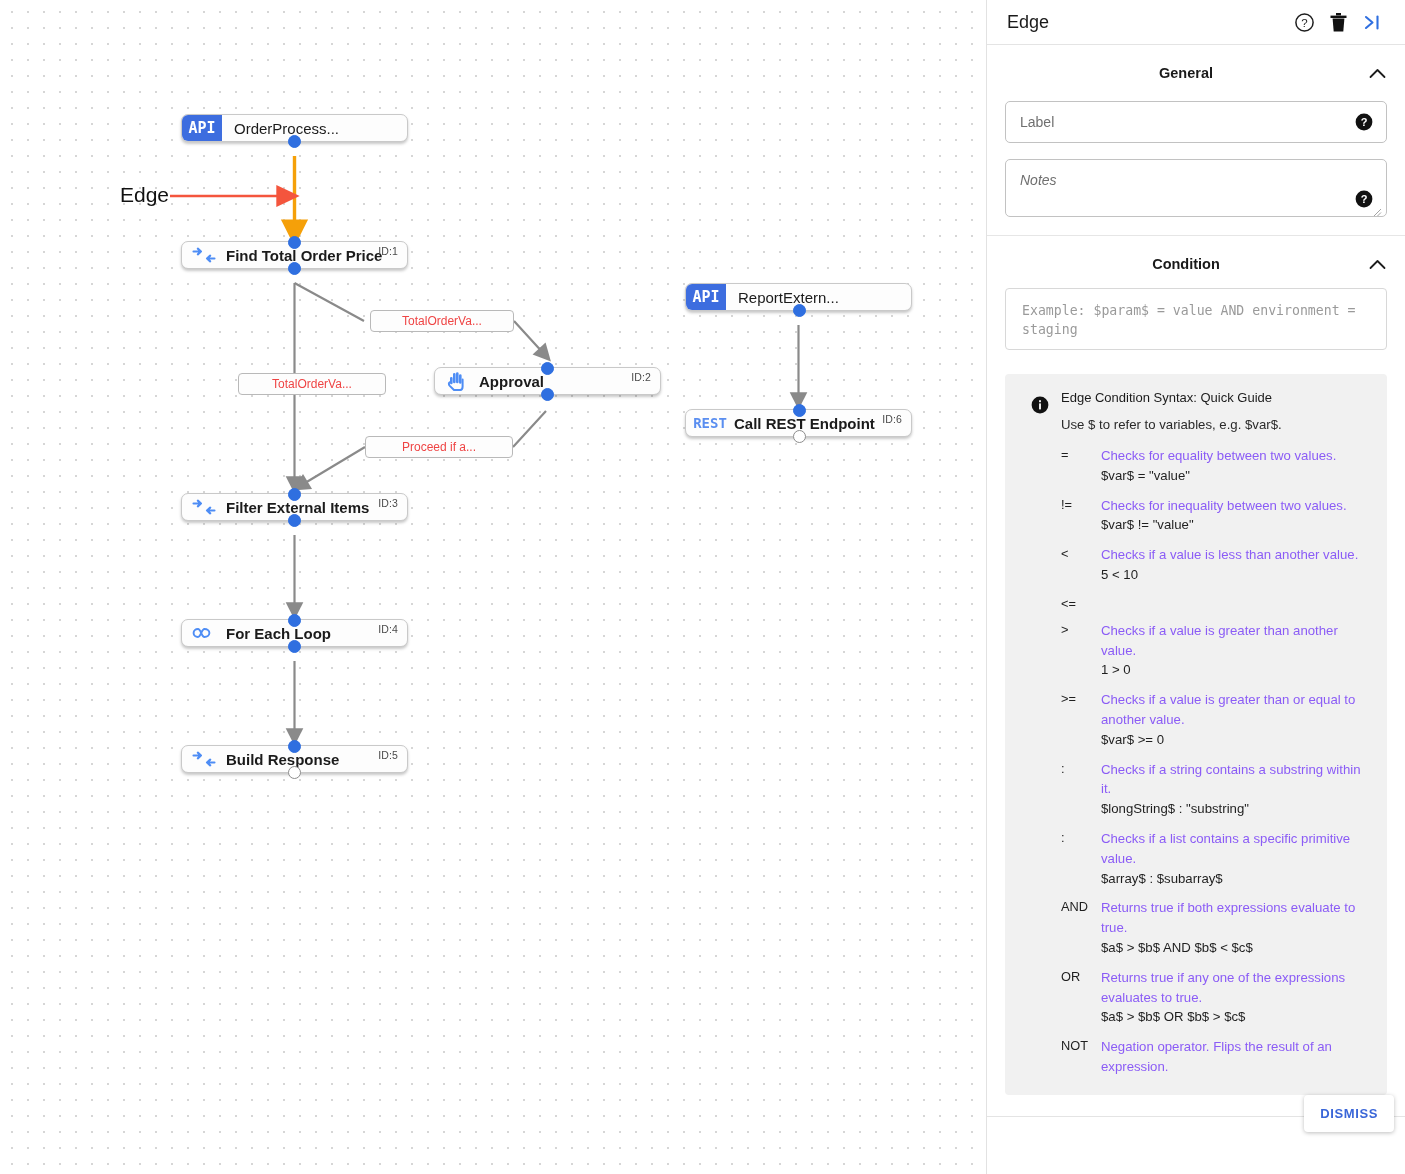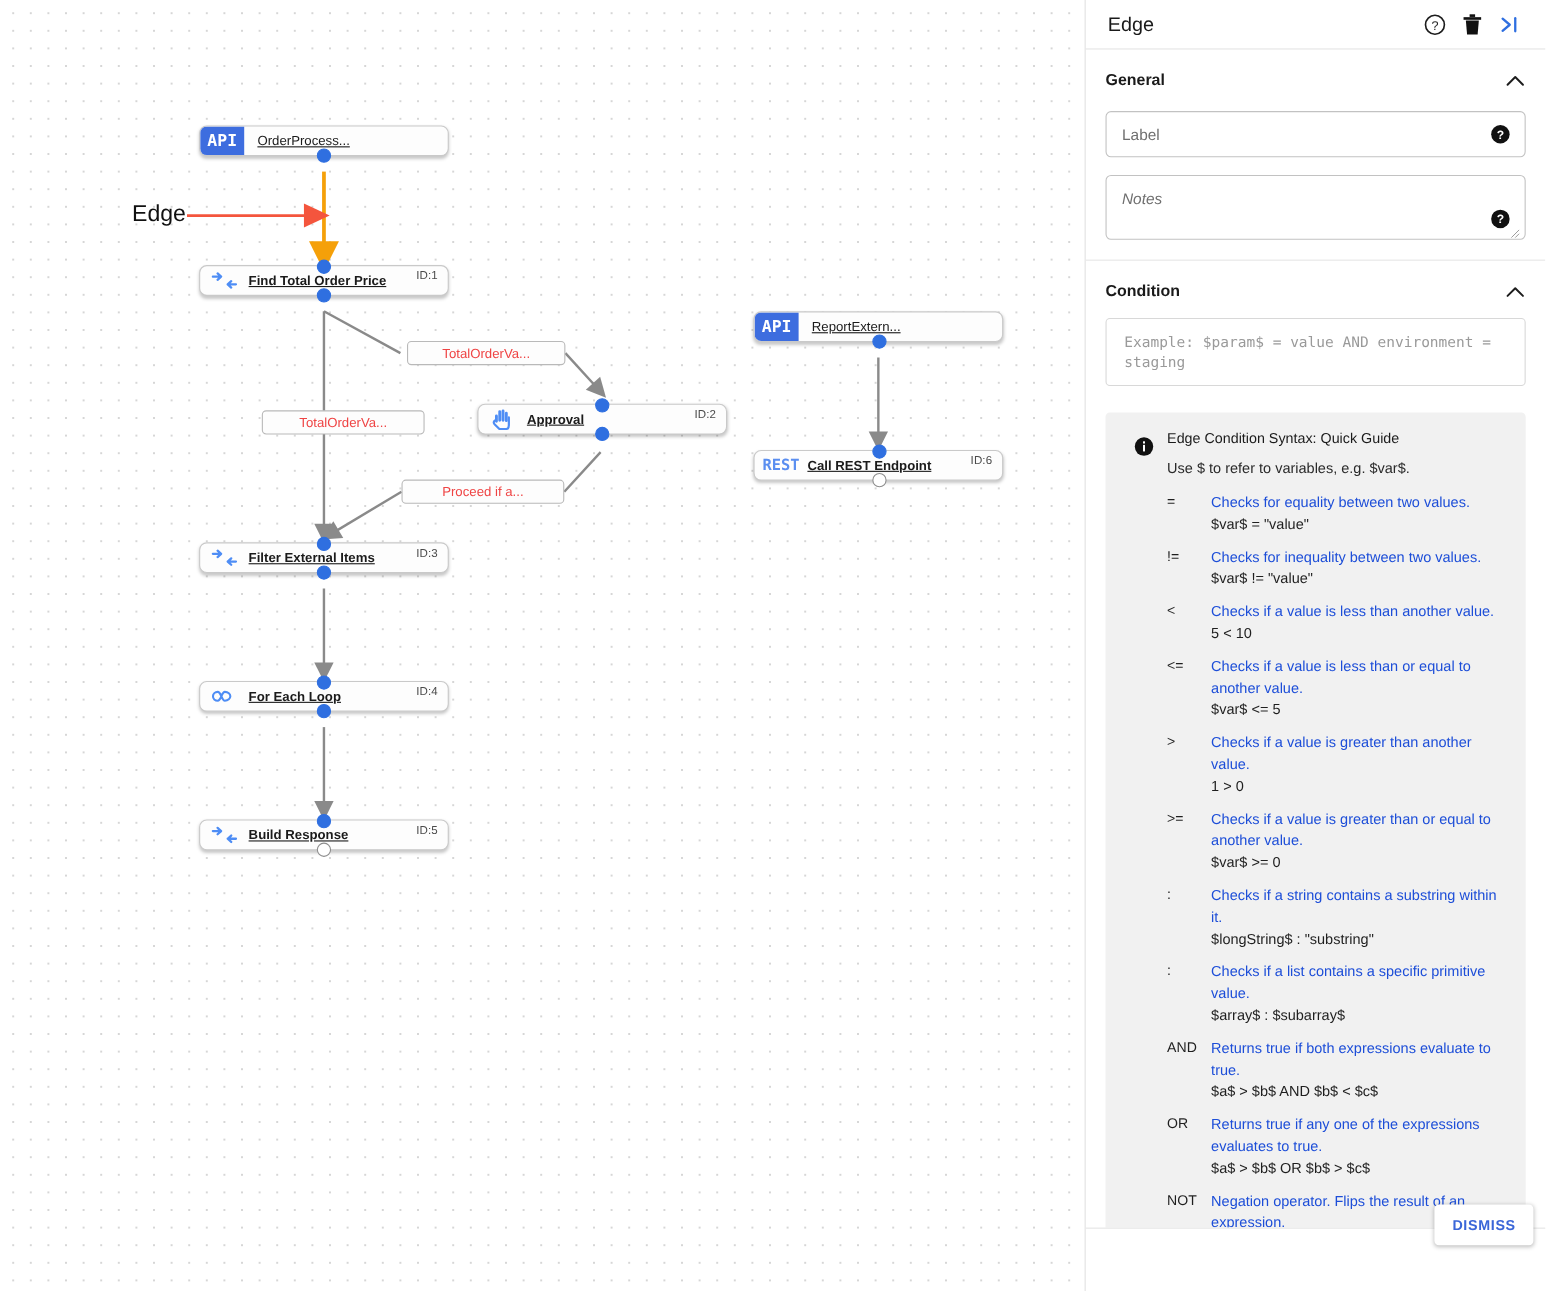--- a/index.html
+++ b/index.html
@@ -54,22 +54,22 @@
     font-family: "DejaVu Sans Mono", monospace;
     font-size: 14px; font-weight: bold;
     display: flex; align-items: center; justify-content: center;
   }
   .node-icon {
     width: 44px; flex: 0 0 44px;
     display: flex; align-items: center; justify-content: center;
     color: #4e8df5;
   }
   .node-title {
-    font-size: 12px; color: #1b1b1b; font-weight: bold;
-    white-space: nowrap; padding-right: 8px; text-decoration: underline;
+    font-size: 15px; color: #1b1b1b; font-weight: bold;
+    white-space: nowrap; padding-right: 8px;
   }
   .node-title.thin { font-weight: normal; }
   .node-id {
     position: absolute; right: 9px; top: 3px;
     font-size: 10.5px; color: #4a4a4a; font-weight: normal;
     letter-spacing: 0.1px;
   }
   .port {
     position: absolute; width: 13px; height: 13px; border-radius: 50%;
     background: #2f6fe0; border: 1px solid #2f6fe0;
@@ -121,20 +121,21 @@
   .panel-body { flex: 1; overflow: hidden; position: relative; }
 
   .section {
     margin: 0 14px;
     padding: 16px 0 0 0;
   }
   .section-hd {
     display: flex; align-items: center;
     padding: 0 4px 0 4px;
     height: 24px;
+    text-align: center;
   }
   .section-title { font-size: 14.5px; font-weight: bold; color: #1a1a1a; flex: 1; }
   .chev { width: 20px; height: 20px; display: flex; align-items: center; justify-content: center; cursor: pointer; }
 
   .field {
     position: relative;
     margin: 16px 4px 0 4px;
     border: 1px solid #c2c2c2;
     border-radius: 5px;
     background: #fff;
@@ -185,21 +186,21 @@
   .guide-icon { flex: 0 0 42px; padding-top: 6px; display: flex; justify-content: center; }
   .guide-body { flex: 1; }
   .guide-title { font-size: 13px; color: #1b1b1b; margin-bottom: 12px; }
   .guide-sub { font-size: 13.2px; color: #2a2a2a; margin-bottom: 14px; }
   .op-row { display: flex; margin-bottom: 10px; }
   .op-sym {
     flex: 0 0 40px;
     font-size: 12.8px; color: #1f1f1f;
     padding-top: 1px;
   }
-  .op-desc { flex: 1; font-size: 13.2px; color: #1d4ed8; line-height: 1.5; }
+  .op-desc { flex: 1; font-size: 13.2px; color: #8b5cf6; line-height: 1.5; }
   .op-ex { font-size: 13.2px; color: #1f1f1f; line-height: 1.5; }
 
   .panel-footer {
     flex: 0 0 58px; height: 58px;
     border-top: 1px solid #e4e4e4;
     position: relative;
   }
   .dismiss-btn {
     position: absolute; right: 11px; top: -22px;
     background: #ffffff;
@@ -466,24 +467,20 @@
             </div>
             <div class="op-row">
               <div class="op-sym">&lt;</div>
               <div>
                 <div class="op-desc">Checks if a value is less than another value.</div>
                 <div class="op-ex">5 &lt; 10</div>
               </div>
             </div>
             <div class="op-row">
               <div class="op-sym">&lt;=</div>
-              <div>
-                <div class="op-desc">Checks if a value is less than or equal to another value.</div>
-                <div class="op-ex">$var$ &lt;= 5</div>
-              </div>
             </div>
             <div class="op-row">
               <div class="op-sym">&gt;</div>
               <div>
                 <div class="op-desc">Checks if a value is greater than another value.</div>
                 <div class="op-ex">1 &gt; 0</div>
               </div>
             </div>
             <div class="op-row">
               <div class="op-sym">&gt;=</div>

